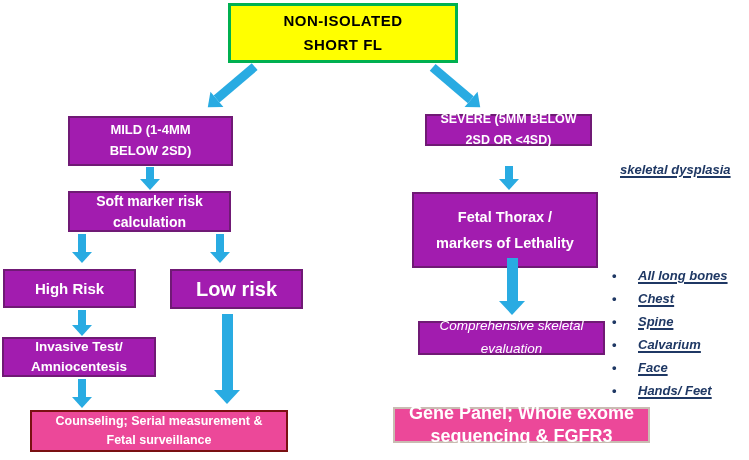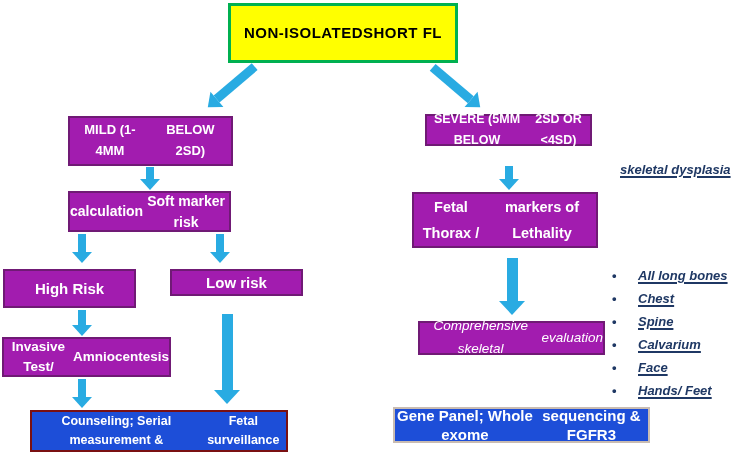--- a/index.html
+++ b/index.html
@@ -2,27 +2,27 @@
 <html><head>
 <meta charset="utf-8">
 <style>
   html,body { margin:0; padding:0; background:#ffffff; }
   #canvas {
     position:relative; width:749px; height:460px; background:#ffffff;
     font-family:"Liberation Sans","DejaVu Sans",sans-serif; overflow:hidden;
   }
   .node {
     position:absolute; box-sizing:border-box;
-    display:flex; flex-direction:row; justify-content:center; align-items:center;
+    display:flex; flex-direction:column; justify-content:center; align-items:center;
     text-align:center;
   }
   .black { background:#a21caf; color:#ffffff; font-weight:bold; border:2px solid #701a75; }
   .root  { background:#ffff00; color:#000000; font-weight:bold; border:3px solid #00b050;
            font-size:15px; line-height:1.6; letter-spacing:.5px; }
-  .red   { background:#1d4ed8; color:#ffffff; font-weight:bold; }
+  .red   { background:#ec4899; color:#ffffff; font-weight:bold; }
   
   .varrow { position:absolute; display:flex; flex-direction:column; align-items:center; }
   .varrow .shaft { width:8px; flex:1; background:#29abe2; }
   .varrow .head  { width:0; height:0; border-left:10px solid transparent;
                    border-right:10px solid transparent; border-top:11px solid #29abe2; }
   .varrow.thick .shaft { width:11px; }
   .varrow.thick .head  { border-left:13px solid transparent; border-right:13px solid transparent;
                          border-top:14px solid #29abe2; }
   
   .darrow { position:absolute; height:20px; display:flex; align-items:center;
@@ -61,46 +61,46 @@
     <div>MILD (1-4MM</div>
     <div>BELOW 2SD)</div>
   </div>
 
   <div class="varrow" style="left:140px; top:167px; width:20px; height:23px;">
     <div class="shaft"></div>
     <div class="head"></div>
   </div>
 
   <div class="node black" style="left:68px; top:191px; width:163px; height:41px; font-size:14px; line-height:1.45;">
+    <div>Soft marker risk</div>
     <div>calculation</div>
-    <div>Soft marker risk</div>
   </div>
 
   <div class="varrow" style="left:72px; top:234px; width:20px; height:29px;">
     <div class="shaft"></div>
     <div class="head"></div>
   </div>
   <div class="varrow" style="left:210px; top:234px; width:20px; height:29px;">
     <div class="shaft"></div>
     <div class="head"></div>
   </div>
 
   <div class="node black" style="left:3px; top:269px; width:133px; height:39px; font-size:15px;">
     <div>High Risk</div>
   </div>
-  <div class="node black" style="left:170px; top:269px; width:133px; height:27px; font-size:15px;">
+  <div class="node black" style="left:170px; top:269px; width:133px; height:40px; font-size:20px;">
     <div>Low risk</div>
   </div>
 
   <div class="varrow" style="left:72px; top:310px; width:20px; height:26px;">
     <div class="shaft"></div>
     <div class="head"></div>
   </div>
 
-  <div class="node black" style="left:2px; top:337px; width:169px; height:40px; font-size:13.5px; line-height:1.45;">
+  <div class="node black" style="left:2px; top:337px; width:154px; height:40px; font-size:13.5px; line-height:1.45;">
     <div>Invasive Test/</div>
     <div>Amniocentesis</div>
   </div>
 
   <div class="varrow" style="left:72px; top:379px; width:20px; height:29px;">
     <div class="shaft"></div>
     <div class="head"></div>
   </div>
 
   <div class="varrow thick" style="left:214px; top:314px; width:26px; height:90px;">
@@ -116,36 +116,36 @@
   <div class="node black" style="left:425px; top:114px; width:167px; height:32px; font-size:12.5px; line-height:1.7;">
     <div>SEVERE (5MM BELOW</div>
     <div>2SD OR &lt;4SD)</div>
   </div>
 
   <div class="varrow" style="left:499px; top:166px; width:20px; height:24px;">
     <div class="shaft"></div>
     <div class="head"></div>
   </div>
 
-  <div class="node black" style="left:412px; top:192px; width:186px; height:56px; font-size:14.5px; line-height:1.8;">
+  <div class="node black" style="left:412px; top:192px; width:186px; height:76px; font-size:14.5px; line-height:1.8;">
     <div>Fetal Thorax /</div>
     <div>markers of Lethality</div>
   </div>
 
   <div class="varrow thick" style="left:499px; top:258px; width:26px; height:57px;">
     <div class="shaft"></div>
     <div class="head"></div>
   </div>
 
   <div class="node black" style="left:418px; top:321px; width:187px; height:34px; font-size:13.5px; line-height:1.7; font-weight:normal; font-style:italic;">
     <div>Comprehensive skeletal</div>
     <div>evaluation</div>
   </div>
 
-  <div class="node red" style="left:393px; top:407px; width:257px; height:36px; font-size:15px; line-height:1.3; border:2px solid #c9bcb2;">
+  <div class="node red" style="left:393px; top:407px; width:257px; height:36px; font-size:18px; line-height:1.3; border:2px solid #c9bcb2;">
     <div>Gene Panel; Whole exome</div>
     <div>sequencing &amp; FGFR3</div>
   </div>
 
   <div class="heading navy">
     <div class="u">skeletal dysplasia</div>
   </div>
 
   <div class="bullets navy">
     <div class="bullet-item">

